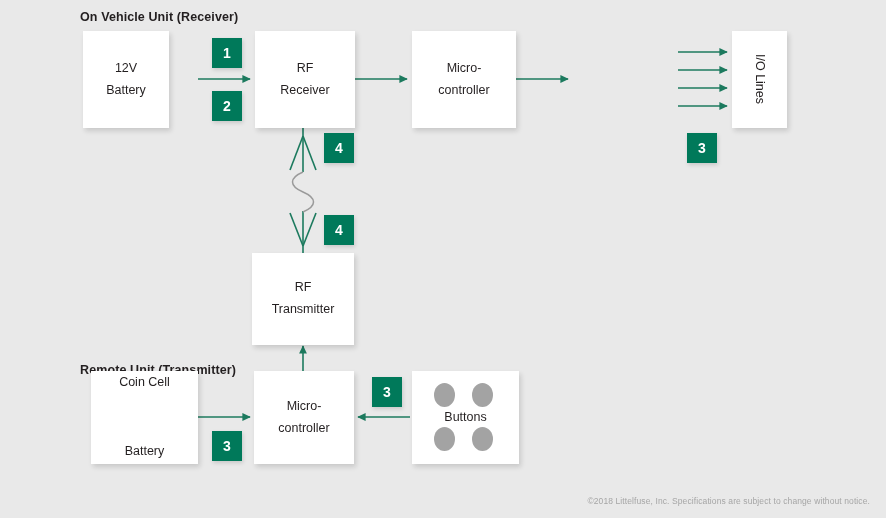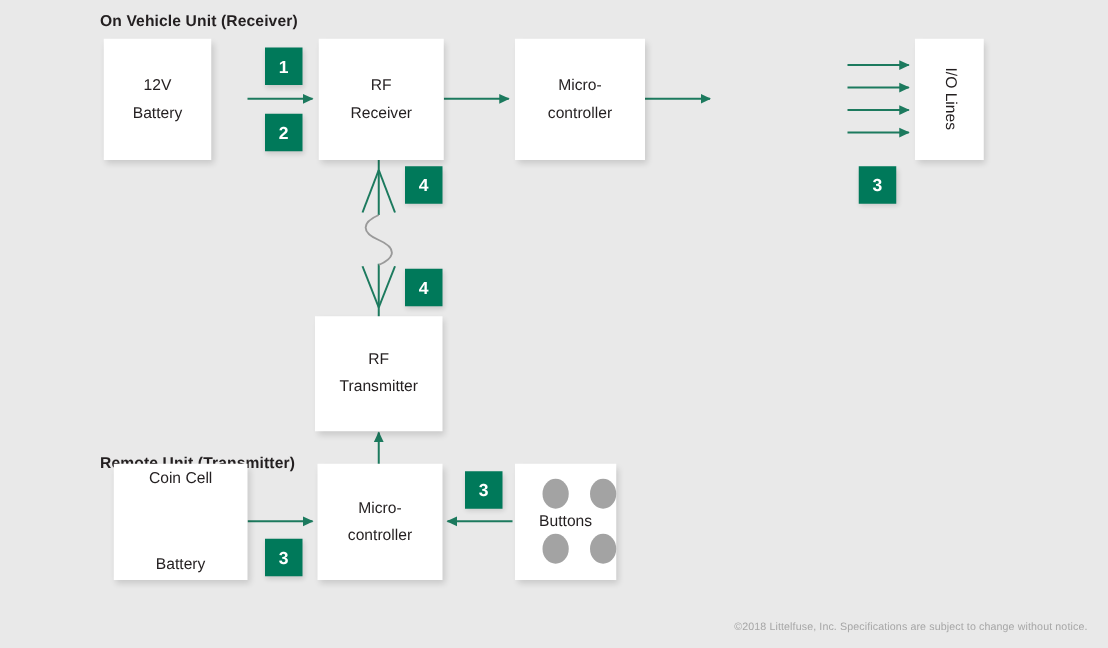--- a/index.html
+++ b/index.html
@@ -177,21 +177,21 @@
   <div class="block" style="left:91px; top:371px; width:107px; height:93px;gap:47px;">
     <span>Coin Cell</span>
     <span>Battery</span>
   </div>
 
   <div class="block" style="left:254px; top:371px; width:100px; height:93px;">
     <span>Micro-</span>
     <span>controller</span>
   </div>
 
-  <div class="block" style="left:412px; top:371px; width:81px; height:93px;">
+  <div class="block" style="left:412px; top:371px; width:107px; height:93px;">
     <div class="btn-dot" style="left:22px; top:12px;"></div>
     <div class="btn-dot" style="left:60px; top:12px;"></div>
     <div class="btn-dot" style="left:22px; top:56px;"></div>
     <div class="btn-dot" style="left:60px; top:56px;"></div>
     <span>Buttons</span>
   </div>
 
   <div class="badge" style="left:212px; top:38px;">1</div>
   <div class="badge" style="left:212px; top:91px;">2</div>
   <div class="badge" style="left:324px; top:133px;">4</div>

